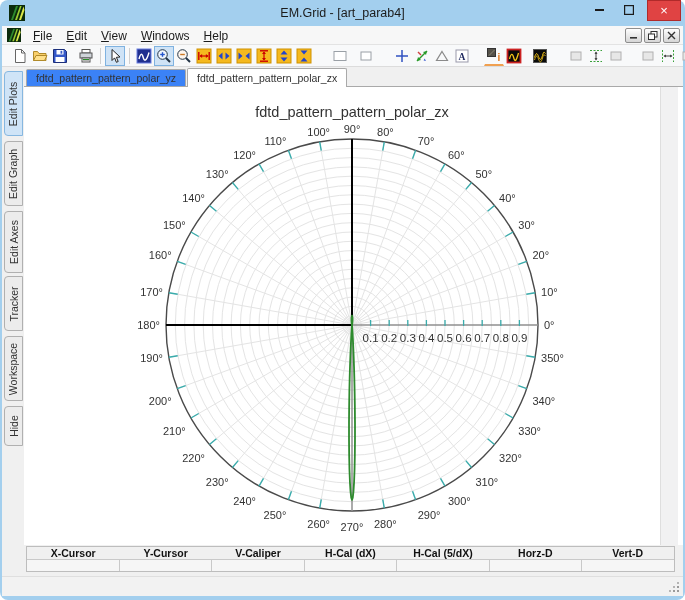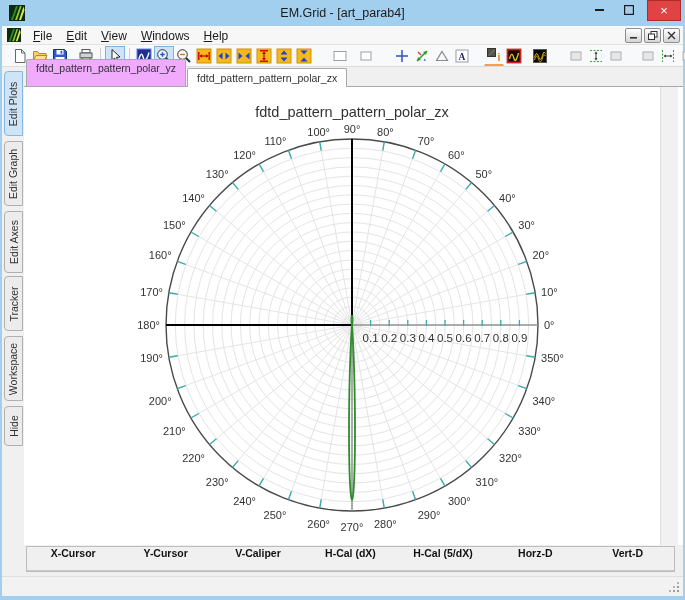--- a/index.html
+++ b/index.html
@@ -1,17 +1,17 @@
 <!DOCTYPE html>
 <html><head>
 <meta charset="utf-8">
 <style>
   * { margin:0; padding:0; box-sizing:border-box; }
   html,body { width:685px; height:600px; font-family:"Liberation Sans", sans-serif; }
-  .window { width:685px; height:600px; background:#a3cfee; padding:0 2px 4px 2px; position:relative; }
+  .window { width:685px; height:600px; background:#a3cfee; padding:0 2px 4px 2px; position:relative;border-radius:8px; }
 
   
   .titlebar { height:26px; position:relative; display:flex; align-items:center; }
   .titlebar .logo { margin-left:7px; width:16px; height:16px; }
   .title-text { position:absolute; left:0; right:0; text-align:center; font-size:12.5px; color:#1b1b1b; }
   .tb-btn { position:absolute; top:0; height:20px; display:flex; align-items:center; justify-content:center; cursor:default; }
   .btn-min { right:70px; width:28px; }
   .btn-max { right:40px; width:28px; }
   .btn-close { right:2px; width:34px; height:21px; background:#e04343; border:1px solid #b02a2a; color:#fff; font-size:13px; }
   .glyph-dash { width:9px; height:2px; background:#1b1b1b; }
@@ -38,30 +38,30 @@
 
   
   .workarea { flex:1; display:flex; min-height:0; }
   .sidebar { width:22px; position:relative; background:#f0f0f0; flex:0 0 auto; }
   .vtab { position:absolute; left:2px; width:19px; background:#ececec; border:1px solid #b0b0b0; border-radius:4px 0 0 4px; display:flex; align-items:center; justify-content:center; }
   .vtab span { transform:rotate(-90deg); white-space:nowrap; font-size:10.5px; color:#333; }
   .vtab.active { background:#cfe4f7; border-color:#86b7e0; }
 
   .content { flex:1; display:flex; flex-direction:column; min-width:0; }
   .tabbar { height:20px; display:flex; align-items:flex-end; border-bottom:1px solid #a9a9a9; padding-left:2px; background:#f0f0f0; }
-  .dtab { font-size:10.5px; color:#333; padding:2px 9px 3px 9px; background:#f0abfc; border:1px solid #a9a9a9; border-bottom:none; margin-right:1px; height:27px; border-radius:2px 2px 0 0; }
+  .dtab { font-size:10.5px; color:#333; padding:2px 9px 3px 9px; background:#3b82f6; border:1px solid #a9a9a9; border-bottom:none; margin-right:1px; height:17px; border-radius:2px 2px 0 0; }
   .dtab.active { background:#fff; height:19px; margin-bottom:-1px; padding-top:3px; }
 
   .plot-wrap { flex:1; background:#fff; position:relative; min-height:0; }
   .plot-wrap svg { display:block; }
   .scroll-strip { position:absolute; top:0; bottom:0; right:5px; width:18px; background:#f1f1f2; border-left:1px solid #dedede; }
 
   
   .caliper { height:26px; margin:1px 8px 0 2px; border:1px solid #bdbdbd; background:#f0f0f0; }
-  .cap-row { display:flex; height:12px;align-items:flex-end; }
+  .cap-row { display:flex; height:12px; }
   .cap-h { flex:1; font-size:10.5px; font-weight:bold; color:#111; text-align:center; line-height:12px; }
   .cap-v { flex:1; background:#f6f6f6; border-left:1px solid #c9c9c9; border-top:1px solid #c9c9c9; }
   .cap-v:first-child { border-left:none; }
   .spacer4 { height:4px; }
 
   
   .statusbar { height:20px; background:#f2f2f2; border-top:1px solid #dfdfdf; position:relative; }
   .grip { position:absolute; right:4px; bottom:4px; width:2px; height:2px; background:#9a9a9a;
           box-shadow:-4px 0 #9a9a9a, 0 -4px #9a9a9a, -8px 0 #b5b5b5, -4px -4px #b5b5b5, 0 -8px #b5b5b5; }
 </style>

